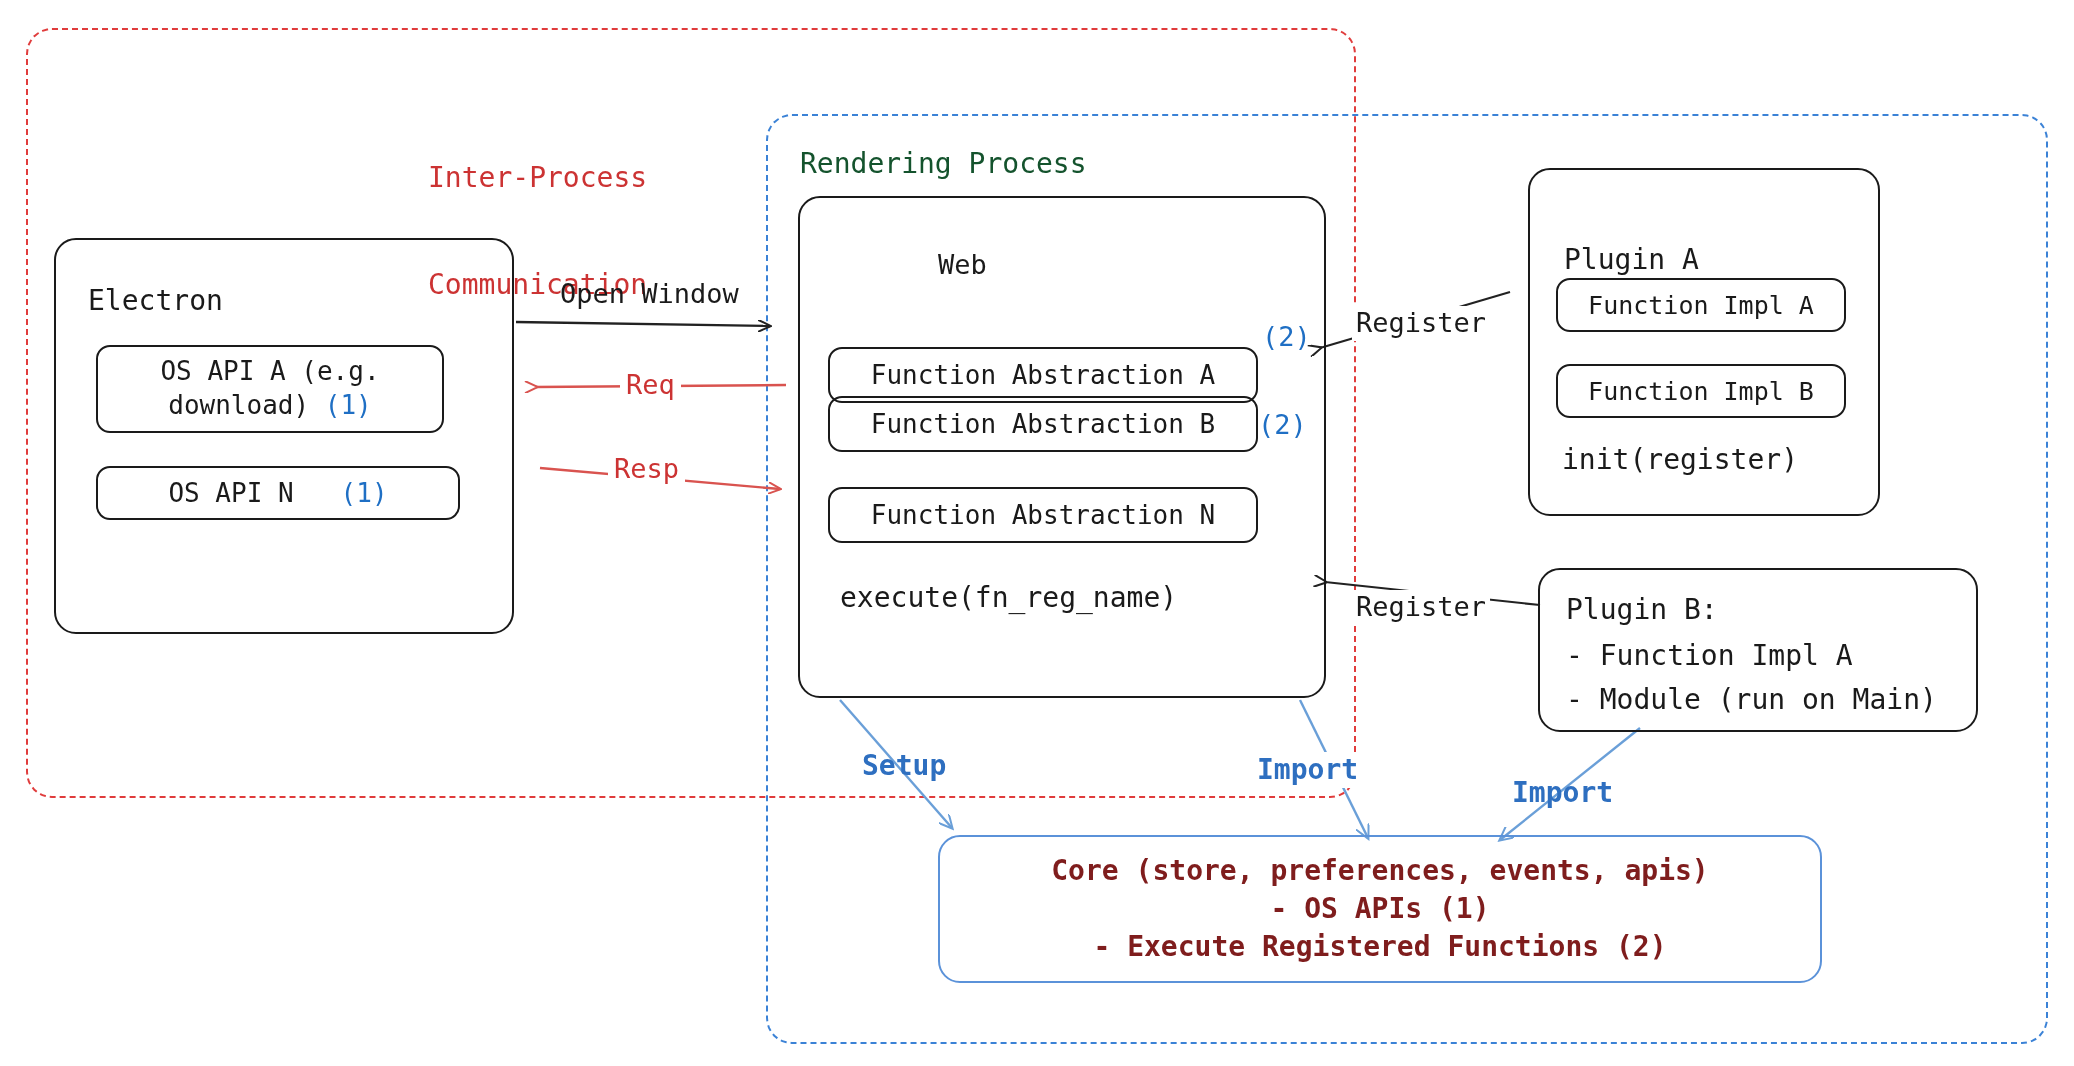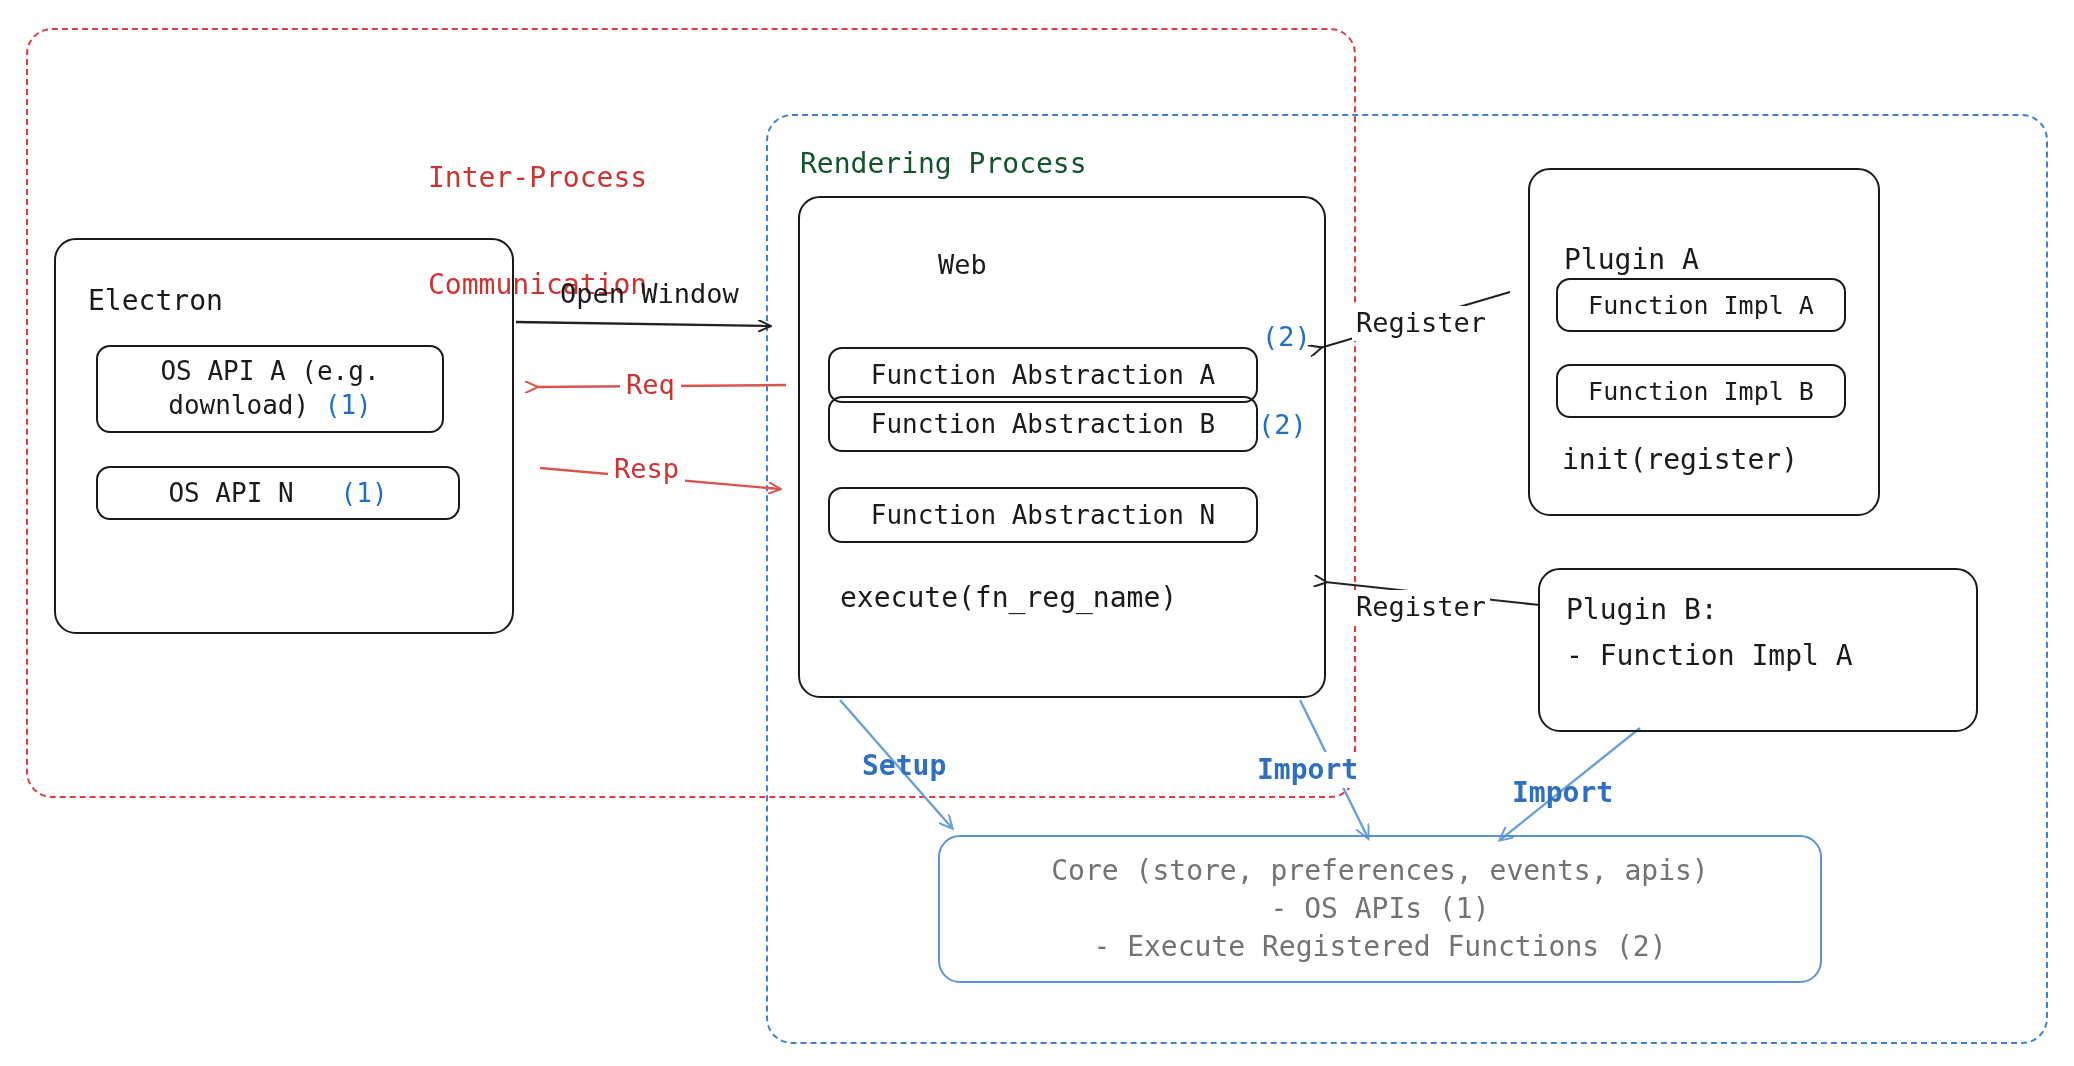--- a/index.html
+++ b/index.html
@@ -73,22 +73,22 @@
     box-sizing: border-box;
     border: 2.5px solid #5b92d9;
     border-radius: 22px;
     background: transparent;
     display: flex;
     flex-direction: column;
     align-items: center;
     justify-content: center;
   }
   .core-line {
-    color: #737373;
-    font-weight: normal;
+    color: #7f1d1d;
+    font-weight: bold;
     white-space: pre;
     line-height: 1.36;
   }
   .badge2 {
     color: #1f6fc4;
     white-space: pre;
   }
   .mono { font-family: "DejaVu Sans Mono", "Liberation Mono", monospace; }
 </style>
 </head>
@@ -201,20 +201,21 @@
   </div>
 
   <div class="lbl mono" style="left:1562px; top:442px; font-size:28px;">init(register)</div>
 
   <div class="rbox" style="left:1538px; top:568px; width:440px; height:164px;"></div>
 
   <div class="lbl mono" style="left:1566px; top:592px; font-size:28px;">Plugin B:</div>
 
   <div class="lbl mono" style="left:1566px; top:638px; font-size:28px;">- Function Impl A</div>
 
+  <div class="lbl mono" style="left:1566px; top:682px; font-size:28px;">- Module (run on Main)</div>
 
   <div class="lbl mono" style="left:1352px; top:306px; font-size:27px; background:#fff; padding:0 4px;">Register</div>
 
   <div class="lbl mono" style="left:1352px; top:590px; font-size:27px; background:#fff; padding:0 4px;">Register</div>
 
   <div class="lbl lbl-blue-strong mono" style="left:862px; top:748px; font-size:28px;">Setup</div>
 
   <div class="lbl lbl-blue-strong mono" style="left:1254px; top:752px; font-size:28px; background:#fff; padding:0 3px;">Import</div>
 
   <div class="lbl lbl-blue-strong mono" style="left:1512px; top:775px; font-size:28px;">Import</div>

